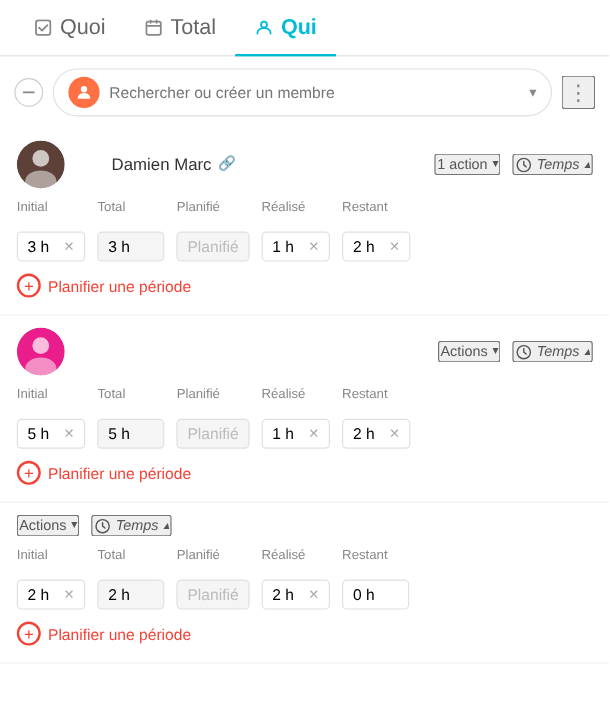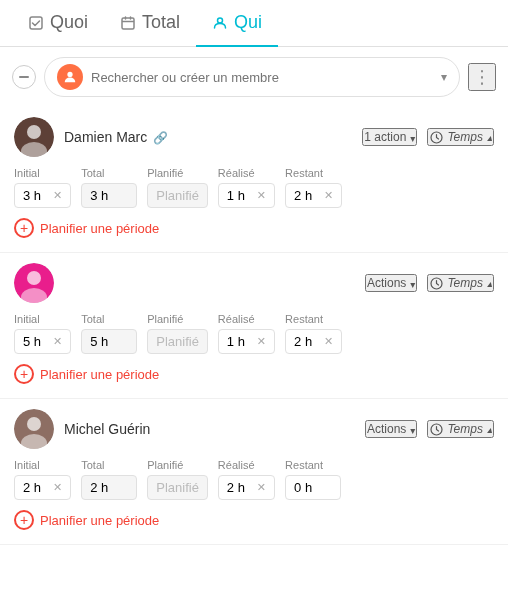--- a/index.html
+++ b/index.html
@@ -25,21 +25,21 @@
       padding: 12px 16px;
       cursor: pointer;
       color: #666;
       font-size: 18px;
       border-bottom: 2px solid transparent;
       margin-bottom: -1px;
     }
     .tab.active {
       color: #00bcd4;
       border-bottom-color: #00bcd4;
-      font-weight: 400;
+      font-weight: 700;
     }
     .tab-icon {
       width: 16px;
       height: 16px;
       display: flex;
       align-items: center;
       justify-content: center;
     }
 
     
@@ -137,35 +137,36 @@
       justify-content: center;
     }
     .avatar svg { width: 40px; height: 40px; }
     .member-name {
       font-size: 14px;
       font-weight: 500;
       color: #333;
     }
     .member-name-row {
       display: flex;
-      align-items: flex-end;
+      align-items: flex-start;
       gap: 6px;
+      margin-left: 29px;
     }
     .link-icon {
       color: #aaa;
       font-size: 12px;
     }
     .member-right {
       display: flex;
       align-items: center;
       gap: 10px;
     }
     .actions-btn {
       display: flex;
-      align-items: flex-end;
+      align-items: flex-start;
       gap: 4px;
       cursor: pointer;
       color: #555;
       font-size: 12px;
     }
     .actions-btn .chevron { color: #555; font-size: 10px; }
     .temps-btn {
       display: flex;
       align-items: center;
       gap: 4px;
@@ -186,21 +187,21 @@
     
     .fields-row {
       display: flex;
       gap: 10px;
       align-items: flex-start;
       flex-wrap: wrap;
     }
     .field-group {
       display: flex;
       flex-direction: column;
-      gap: 4px;
+      gap: 14px;
     }
     .field-label {
       font-size: 11px;
       color: #888;
     }
     .field-input {
       display: flex;
       align-items: center;
       gap: 4px;
       border: 1px solid #e0e0e0;
@@ -456,35 +457,20 @@
     </div>
 
     </div>
     <div class="planifier-btn">
       <div class="plus-circle">+</div>
       <span>Planifier une période</span>
     </div>
   </div>
     <div class="member-card">
     <div class="member-header">
-      <div class="member-left">
-        <div class="avatar">
-          <svg width="40" height="40" viewBox="0 0 40 40">
-            <circle cx="20" cy="20" r="20" fill="#8d6e63"></circle>
-            <circle cx="20" cy="15" r="7" fill="rgba(255,255,255,0.7)"></circle>
-            <ellipse cx="20" cy="34" rx="13" ry="9" fill="rgba(255,255,255,0.5)"></ellipse>
-          </svg>
-        </div>
-        <div>
-          <div class="member-name-row">
-            <span class="member-name">Michel Guérin</span>
-
-          </div>
-        </div>
-      </div>
       <div class="member-right">
         <button class="actions-btn">
           <span>Actions</span>
           <span class="chevron">▾</span>
         </button>
         <button class="temps-btn">
           <span class="clock-icon">
             <svg width="13" height="13" viewBox="0 0 13 13" fill="none">
               <circle cx="6.5" cy="6.5" r="5.5" stroke="#555" stroke-width="1.2"></circle>
               <path d="M6.5 3.5v3l2 1.5" stroke="#555" stroke-width="1.2" stroke-linecap="round"></path>

